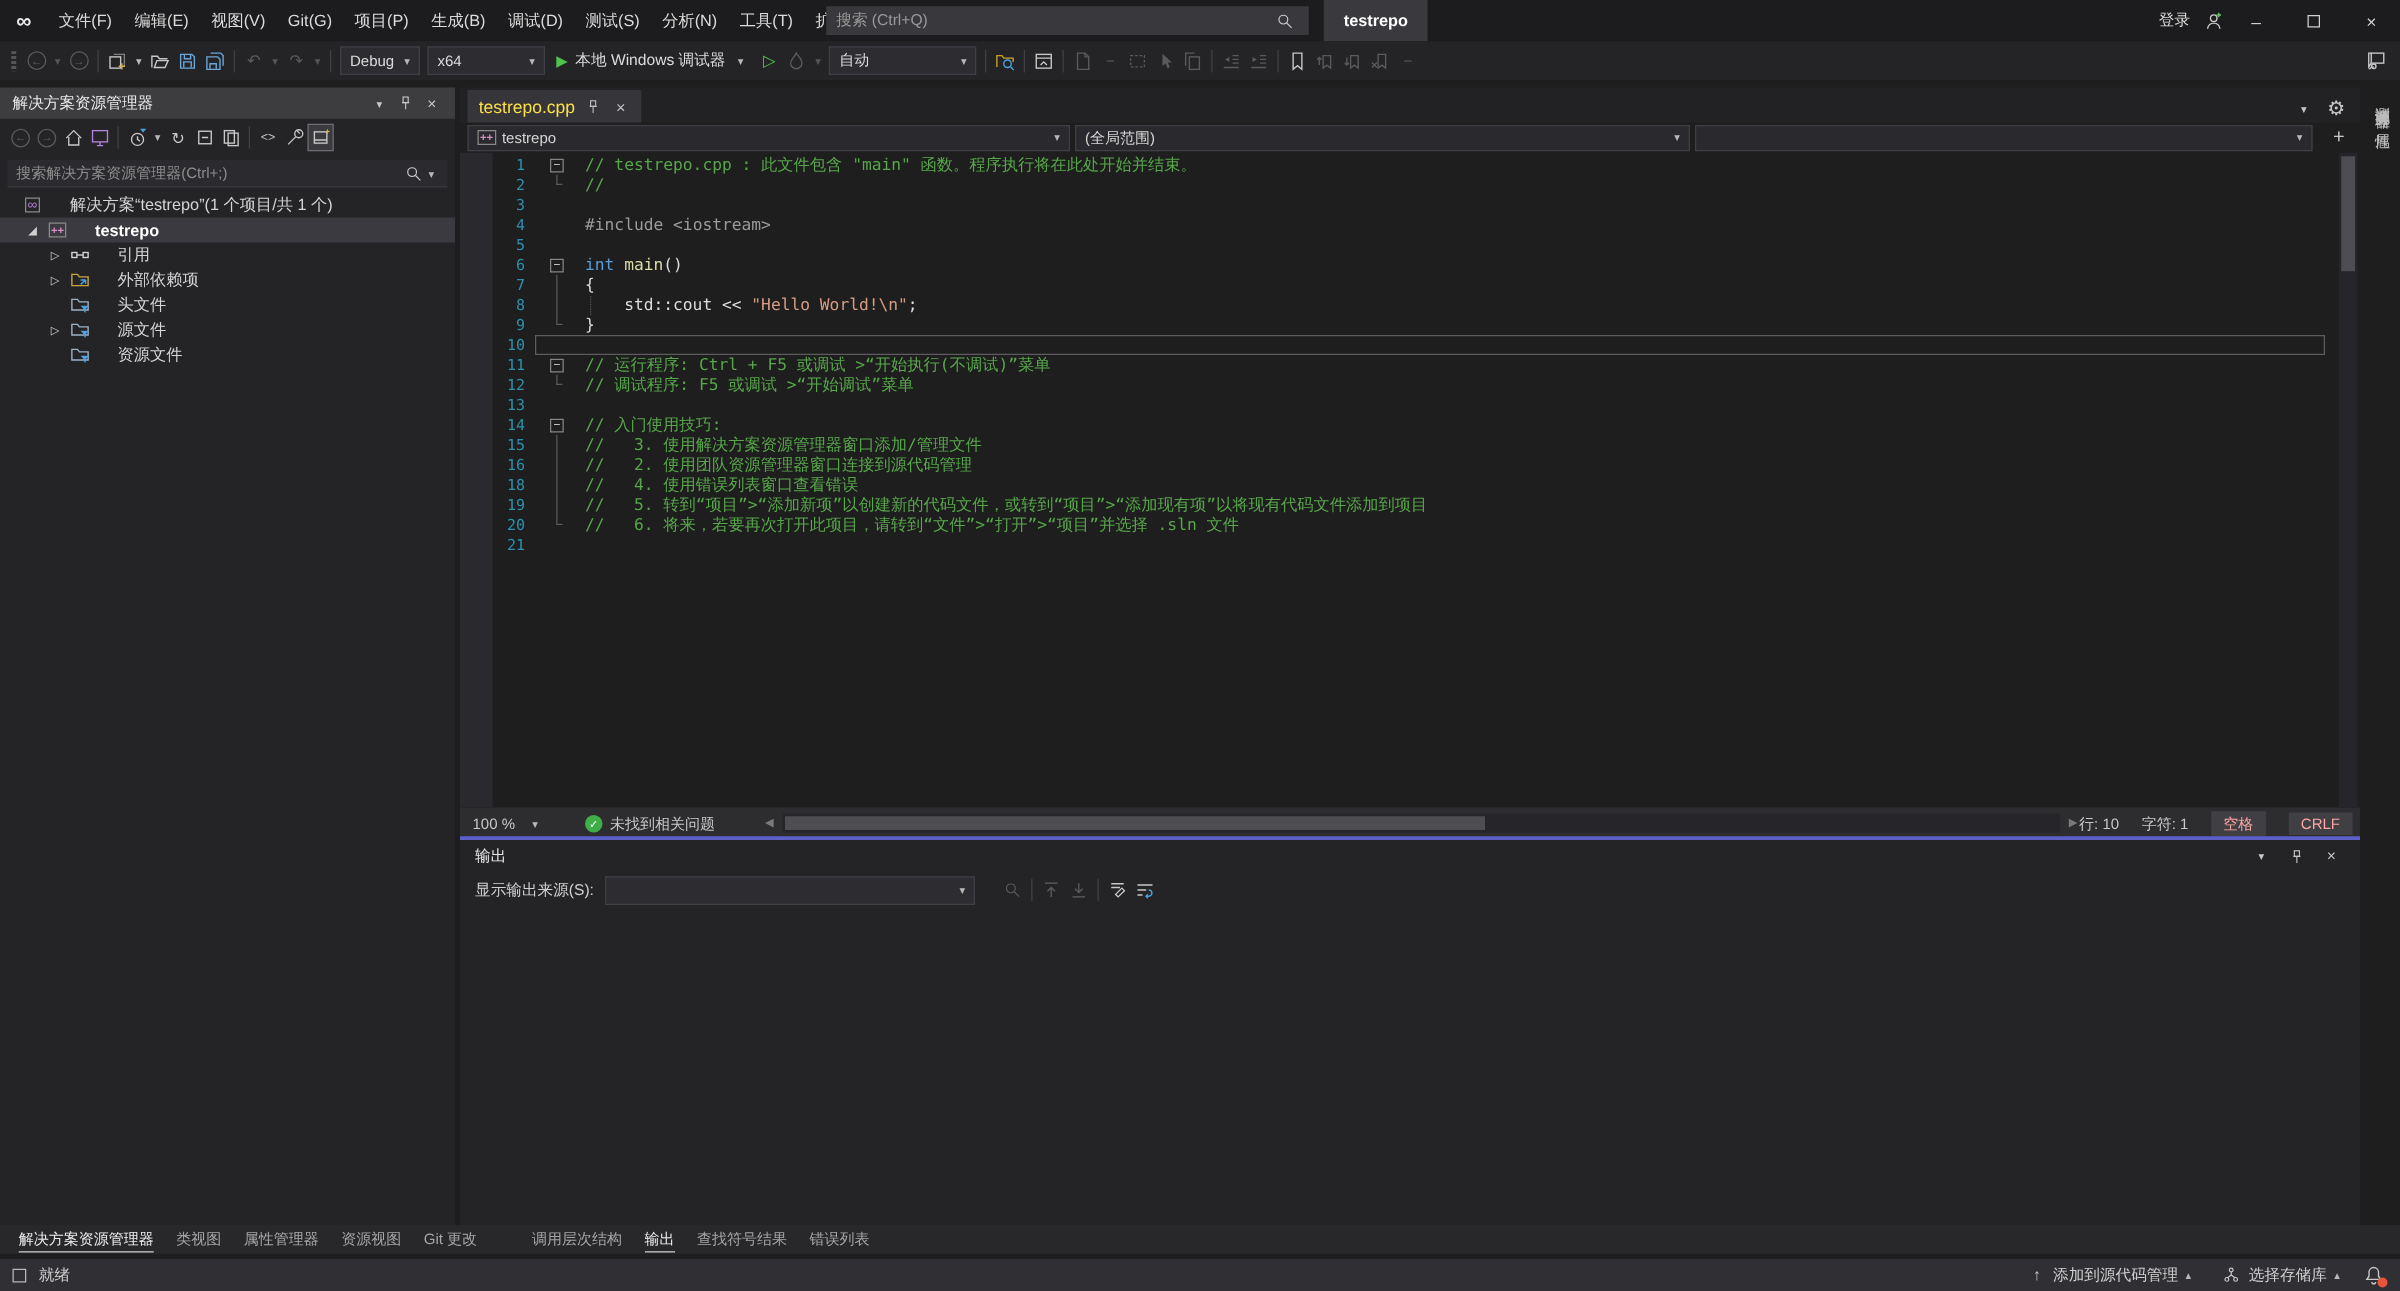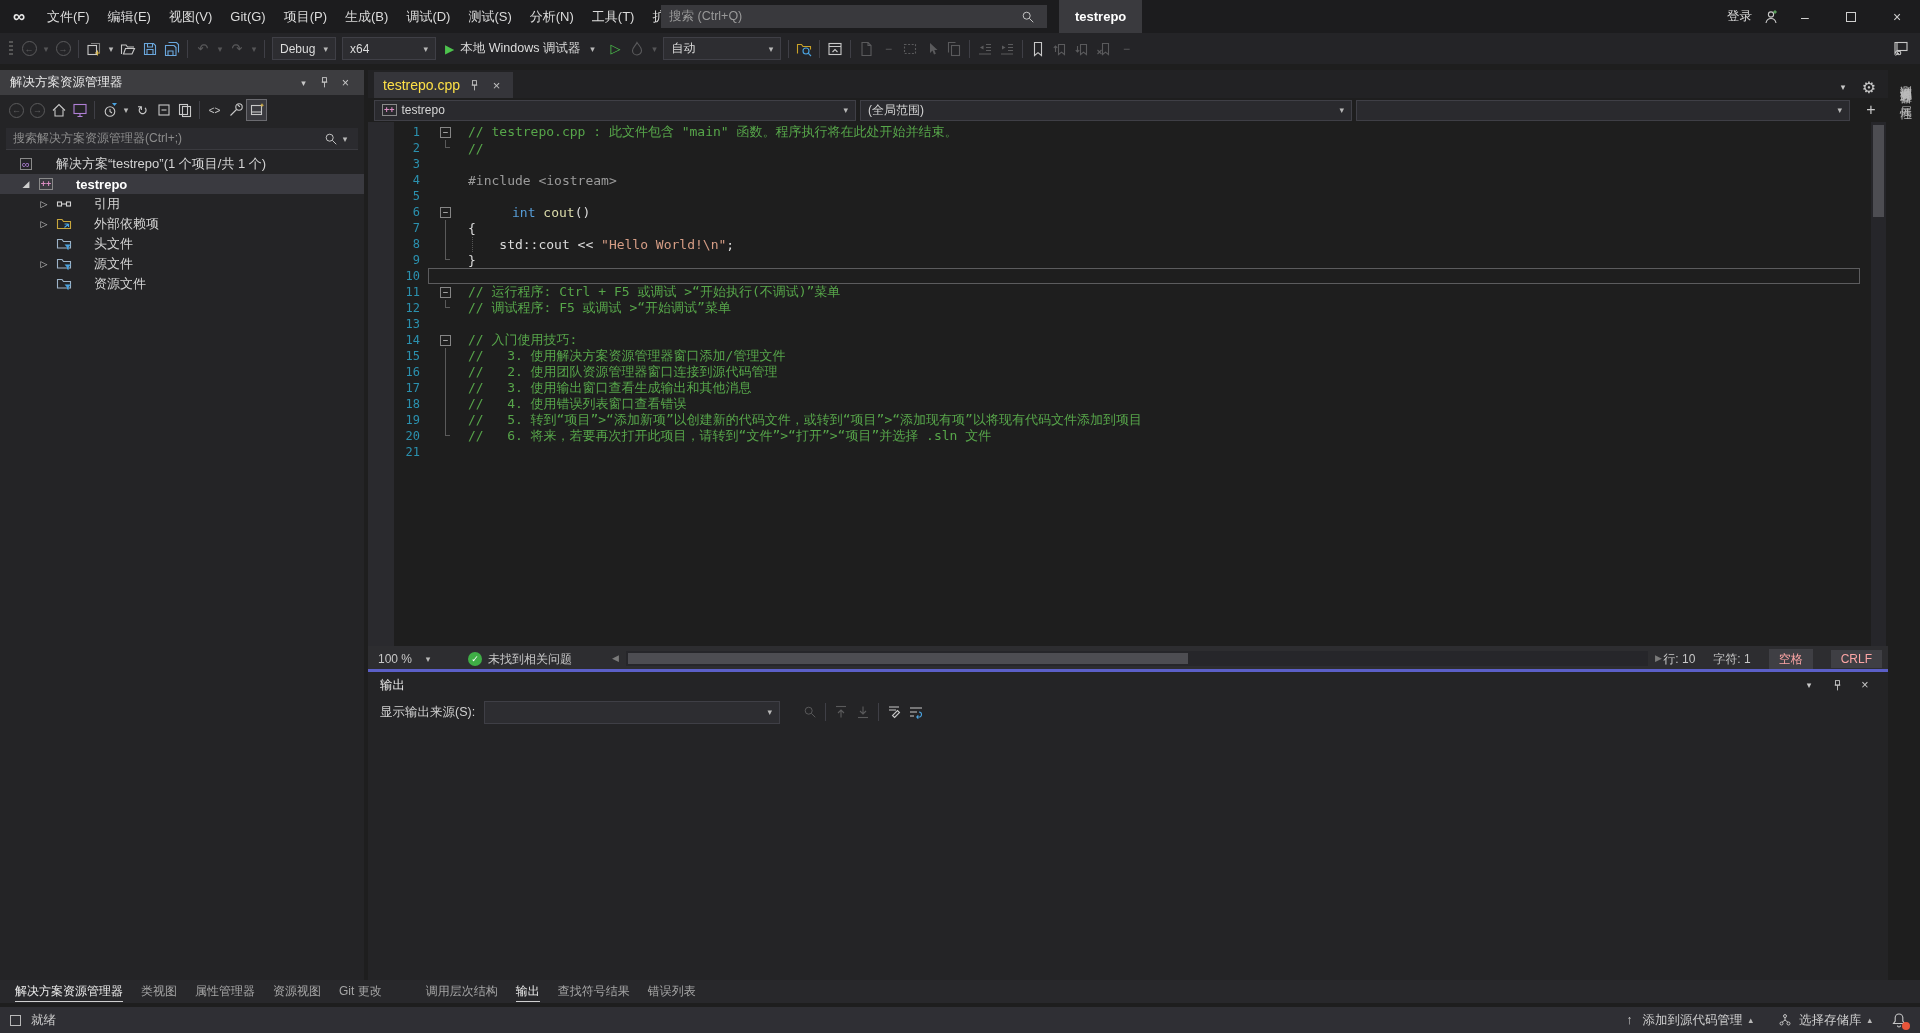--- a/index.html
+++ b/index.html
@@ -94,21 +94,21 @@
     color:#c8c8c8; font:9px/9px "DejaVu Sans Mono", monospace; text-align:center; background:#1e1e1e; }
   .fmid { position:absolute; left:17px; top:0; bottom:0; border-left:1px solid #5a5a5a; }
   .fend { position:absolute; left:17px; top:0; height:8px; width:5px;
     border-left:1px solid #5a5a5a; border-bottom:1px solid #5a5a5a; }
   .ct { flex:1; padding-left:6px; font-family:"DejaVu Sans Mono", monospace; font-size:13px;
     white-space:pre; color:#dcdcdc; position:relative; }
   .ct.guided::before { content:''; position:absolute; left:10px; top:0; bottom:0;
     border-left:1px dotted #555; }
   .cl.caret-line::after { content:''; position:absolute; left:60px; right:28px; top:0; bottom:0;
     border:1px solid #5c5c5e; }
-  .cm { color:var(--c-comment); } .pp { color:var(--c-pp); } .kw { color:var(--c-kw);margin-left:44px; }
+  .cm { color:var(--c-comment); } .pp { color:var(--c-pp); } .kw { color:var(--c-kw); }
   .fn { color:var(--c-fn); } .pl { color:#dcdcdc; } .st { color:var(--c-str); }
   #vscroll { position:absolute; right:2px; top:0; bottom:0; width:15px; background:#26262a; }
   #vscroll .thumb { position:absolute; left:2px; right:2px; top:3px; height:92px; background:#4d4d52; }
   #ed-status { position:absolute; left:0; right:0; bottom:0; height:26px; background:#2d2d30;
     display:flex; align-items:center; font-size:12px; color:#c8c8c8; }
   #zoom-combo { display:flex; align-items:center; gap:10px; padding:0 10px; }
   .okc { width:14px; height:14px; border-radius:50%; background:var(--health-green); color:#fff;
     font-size:9px; display:inline-flex; align-items:center; justify-content:center; }
   #health { display:flex; align-items:center; gap:6px; margin-left:24px; }
   #hscroll { position:absolute; left:258px; right:240px; top:5px; height:15px; background:#26262a; }
@@ -594,21 +594,21 @@
           <div class="cl">
             <span class="ln">5</span>
             <span class="foldc"></span>
             <span class="ct"></span>
           </div>
           <div class="cl">
             <span class="ln">6</span>
             <span class="foldc">
               <span class="fbox">−</span>
             </span>
-            <span class="ct"><span class="kw">int</span><span class="pl"> </span><span class="fn">cout</span><span class="pl">()</span></span>
+            <span class="ct"><span class="kw">int</span><span class="pl"> </span><span class="fn">main</span><span class="pl">()</span></span>
           </div>
           <div class="cl">
             <span class="ln">7</span>
             <span class="foldc">
               <span class="fmid"></span>
             </span>
             <span class="ct"><span class="pl">{</span></span>
           </div>
           <div class="cl">
             <span class="ln">8</span>
@@ -661,27 +661,20 @@
               <span class="fmid"></span>
             </span>
             <span class="ct"><span class="cm">//   3. 使用解决方案资源管理器窗口添加/管理文件</span></span>
           </div>
           <div class="cl">
             <span class="ln">16</span>
             <span class="foldc">
               <span class="fmid"></span>
             </span>
             <span class="ct"><span class="cm">//   2. 使用团队资源管理器窗口连接到源代码管理</span></span>
-          </div>
-          <div class="cl">
-            <span class="ln">17</span>
-            <span class="foldc">
-              <span class="fmid"></span>
-            </span>
-            <span class="ct"><span class="cm">//   3. 使用输出窗口查看生成输出和其他消息</span></span>
           </div>
           <div class="cl">
             <span class="ln">18</span>
             <span class="foldc">
               <span class="fmid"></span>
             </span>
             <span class="ct"><span class="cm">//   4. 使用错误列表窗口查看错误</span></span>
           </div>
           <div class="cl">
             <span class="ln">19</span>

